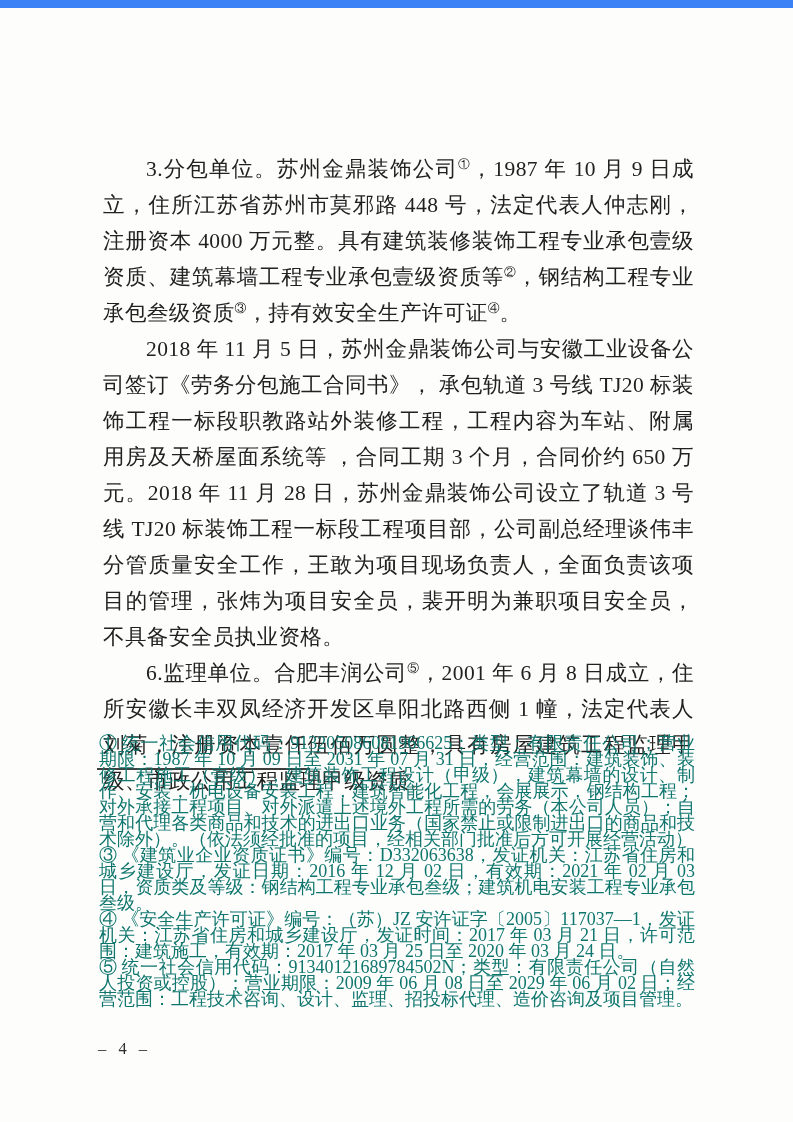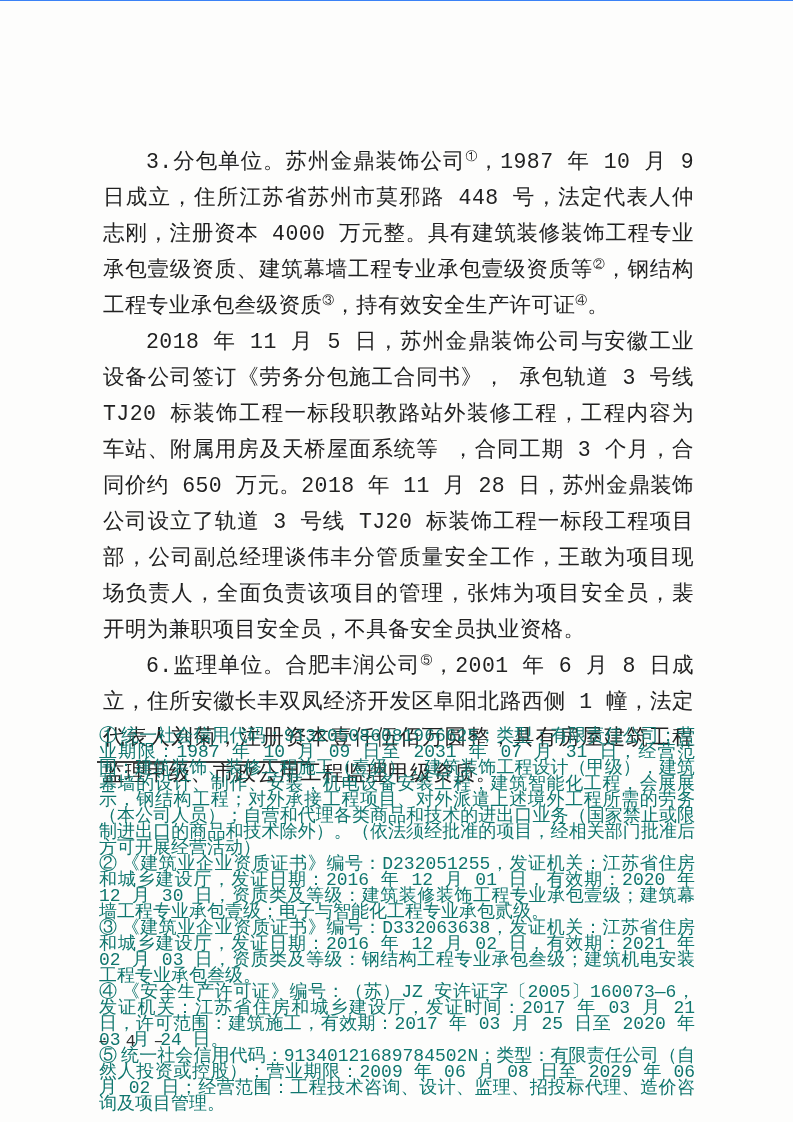--- a/index.html
+++ b/index.html
@@ -6,24 +6,24 @@
     margin: 0;
     padding: 0;
     background: #ffffff;
   }
   .page {
     position: relative;
     width: 793px;
     height: 1122px;
     background: #fdfdfc;
     overflow: hidden;
-    font-family: Liberation Mono, monospace;
+    font-family: Liberation Serif, serif;
     color: #212121;
     box-sizing: border-box;
-    border-top: 1px solid #3b82f6;
+    border-top: 8px solid #3b82f6;
   }
   .body-text {
     position: absolute;
     left: 103px;
     top: 143px;
     width: 591px;
     font-size: 21.5px;
     line-height: 36px;
     text-align: justify;
     letter-spacing: 0.02em;
@@ -83,21 +83,20 @@
     <p><span>2018 年 11 月 5 日，苏州金鼎装饰公司与安徽工业设备公司签订《劳务分包施工合同书》， 承包轨道 3 号线 TJ20 标装饰工程一标段职教路站外装修工程，工程内容为车站、附属用房及天桥屋面系统等 ，合同工期 3 个月，合同价约 650 万元。2018 年 11 月 28 日，苏州金鼎装饰公司设立了轨道 3 号线 TJ20 标装饰工程一标段工程项目部，公司副总经理谈伟丰分管质量安全工作，王敢为项目现场负责人，全面负责该项目的管理，张炜为项目安全员，裴开明为兼职项目安全员，不具备安全员执业资格。</span></p>
 
     <p><span>6.监理单位。合肥丰润公司</span><sup>⑤</sup><span>，2001 年 6 月 8 日成立，住所安徽长丰双凤经济开发区阜阳北路西侧 1 幢，法定代表人刘菊，注册资本壹仟伍佰万圆整，具有房屋建筑工程监理甲级、市政公用工程监理甲级资质。</span></p>
 
   </div>
 
   <div class="footnote-rule"></div>
 
   <div class="footnotes">
     <p><span class="fn-marker">①</span><span>统一社会信用代码：913205086081966625；类型：有限责任公司；营业期限：1987 年 10 月 09 日至 2031 年 07 月 31 日，经营范围：建筑装饰、装修工程施工（壹级），建筑装饰工程设计（甲级），建筑幕墙的设计、制作、安装，机电设备安装工程，建筑智能化工程，会展展示，钢结构工程；对外承接工程项目、对外派遣上述境外工程所需的劳务（本公司人员）；自营和代理各类商品和技术的进出口业务（国家禁止或限制进出口的商品和技术除外）。（依法须经批准的项目，经相关部门批准后方可开展经营活动）</span></p>
-    <p><span class="fn-marker">②</span><span>《建筑业企业资质证书》编号：D232051255，发证机关：江苏省住房和城乡建设厅，发证日期：2016 年 12 月 01 日，有效期：2020 年 12 月 30 日，资质类及等级：建筑装修装饰工程专业承包壹级；建筑幕墙工程专业承包壹级；电子与智能化工程专业承包贰级。</span></p>
     <p><span class="fn-marker">③</span><span>《建筑业企业资质证书》编号：D332063638，发证机关：江苏省住房和城乡建设厅，发证日期：2016 年 12 月 02 日，有效期：2021 年 02 月 03 日，资质类及等级：钢结构工程专业承包叁级；建筑机电安装工程专业承包叁级。</span></p>
-    <p><span class="fn-marker">④</span><span>《安全生产许可证》编号：（苏）JZ 安许证字〔2005〕160073—6，发证机关：江苏省住房和城乡建设厅，发证时间：2017 年 03 月 21 日，许可范围：建筑施工，有效期：2017 年 03 月 25 日至 2020 年 03 月 24 日。</span></p>
+    <p><span class="fn-marker">④</span><span>《安全生产许可证》编号：（苏）JZ 安许证字〔2005〕117037—1，发证机关：江苏省住房和城乡建设厅，发证时间：2017 年 03 月 21 日，许可范围：建筑施工，有效期：2017 年 03 月 25 日至 2020 年 03 月 24 日。</span></p>
     <p><span class="fn-marker">⑤</span><span>统一社会信用代码：91340121689784502N；类型：有限责任公司（自然人投资或控股）；营业期限：2009 年 06 月 08 日至 2029 年 06 月 02 日；经营范围：工程技术咨询、设计、监理、招投标代理、造价咨询及项目管理。</span></p>
   </div>
 
   <div class="page-number">– 4 –</div>
 
 </div>
 
 </body></html>

